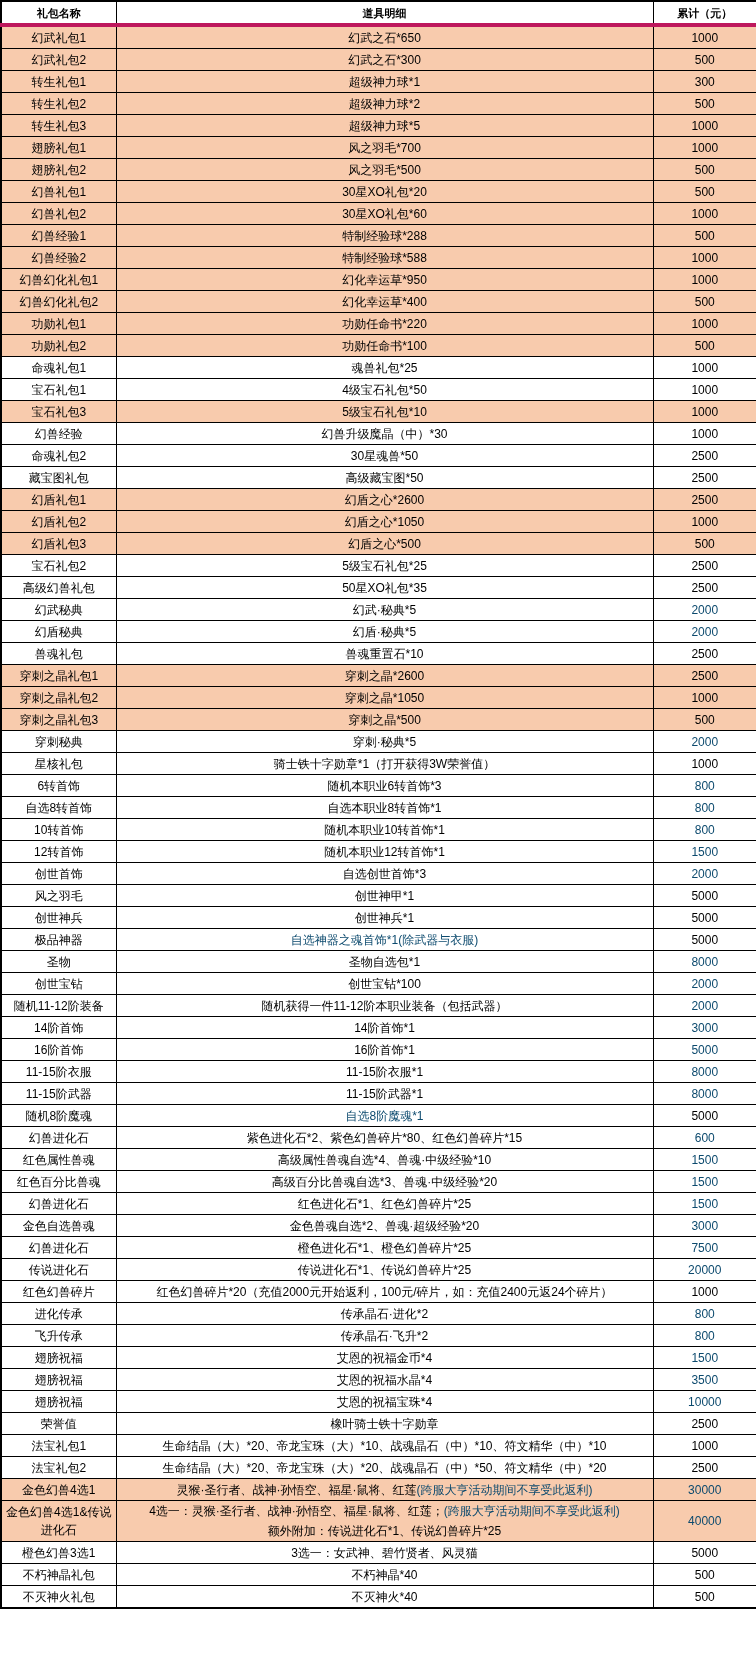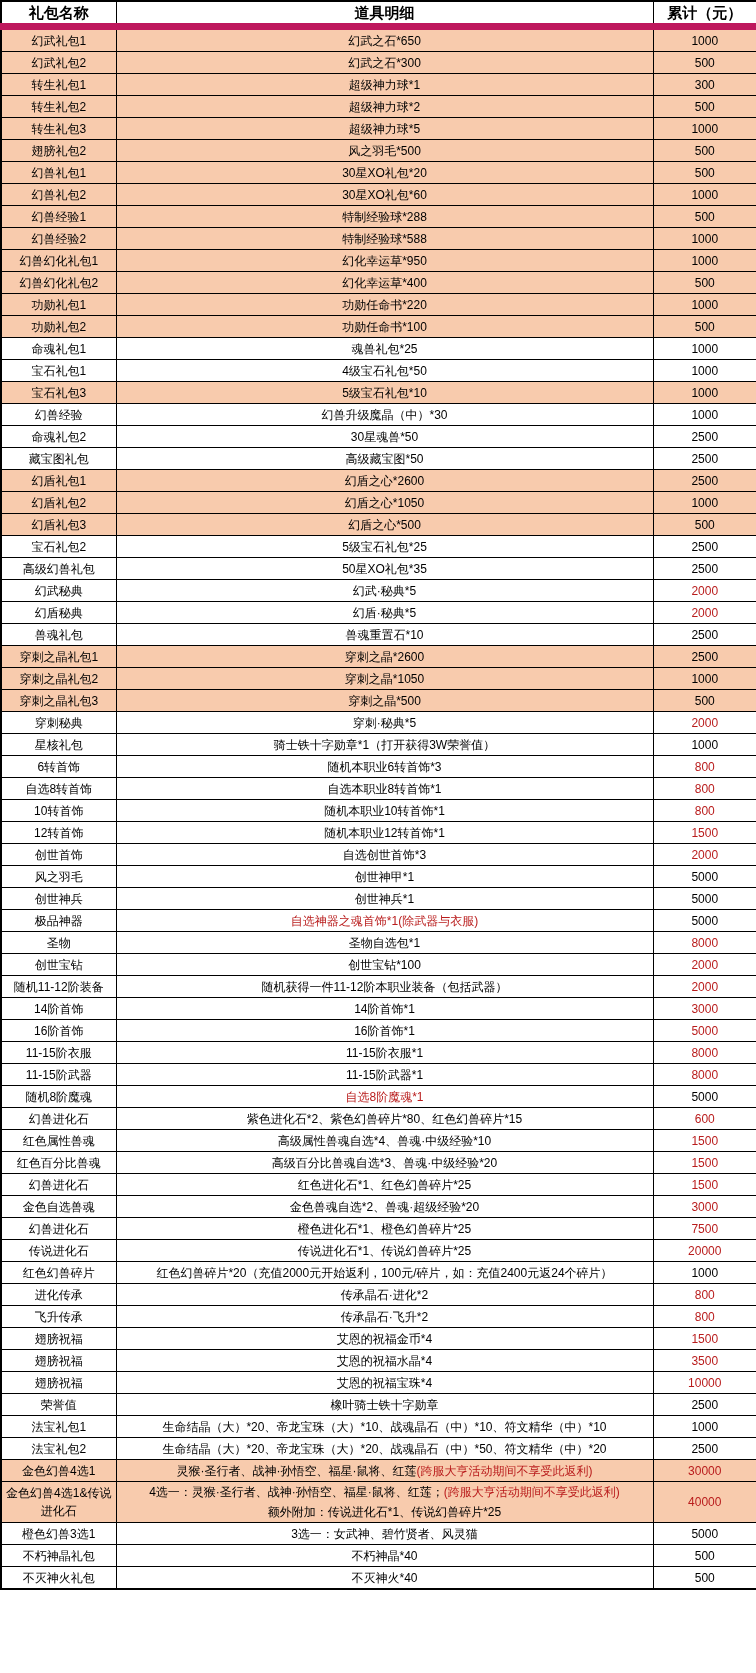--- a/index.html
+++ b/index.html
@@ -2,24 +2,24 @@
 <html><head>
 <meta charset="utf-8">
 <style>
   html,body{margin:0;padding:0;background:#fff;}
   body{font-family:"Liberation Sans","DejaVu Sans",sans-serif;font-size:12px;color:#000;}
   table.rebate{width:756px;border-collapse:collapse;table-layout:fixed;border:2px solid #000;}
   col.c1{width:115px;}
   col.c2{width:537px;}
   col.c3{width:104px;}
   th,td{border:1px solid #000;text-align:center;vertical-align:middle;padding:0 2px;height:21px;line-height:20px;overflow:hidden;white-space:normal;word-break:break-all;}
-  thead th{font-weight:bold;background:#fff;font-size:15px;border-bottom:7px solid #be185d;}
+  thead th{font-weight:bold;background:#fff;font-size:11px;border-bottom:4px solid #be185d;}
   tr.peach td{background:#F8CBAD;}
   tr.white td{background:#FFFFFF;}
-  .red{color:#b91c1c;}
+  .red{color:#0c4a6e;}
   .detail-line{line-height:20px;}
   td.name-cell{line-height:18px;}
 </style>
 </head>
 <body>
 
 <table class="rebate">
   <colgroup>
     <col class="c1">
       <col class="c2">
@@ -62,20 +62,27 @@
         <td>500</td>
       </tr>
       <tr class="peach">
         <td class="name-cell">转生礼包3</td>
         <td>
           <div class="detail-line"><span>超级神力球*5</span></div>
         </td>
         <td>1000</td>
       </tr>
       <tr class="peach">
+        <td class="name-cell">翅膀礼包1</td>
+        <td>
+          <div class="detail-line"><span>风之羽毛*700</span></div>
+        </td>
+        <td>1000</td>
+      </tr>
+      <tr class="peach">
         <td class="name-cell">翅膀礼包2</td>
         <td>
           <div class="detail-line"><span>风之羽毛*500</span></div>
         </td>
         <td>500</td>
       </tr>
       <tr class="peach">
         <td class="name-cell">幻兽礼包1</td>
         <td>
           <div class="detail-line"><span>30星XO礼包*20</span></div>

